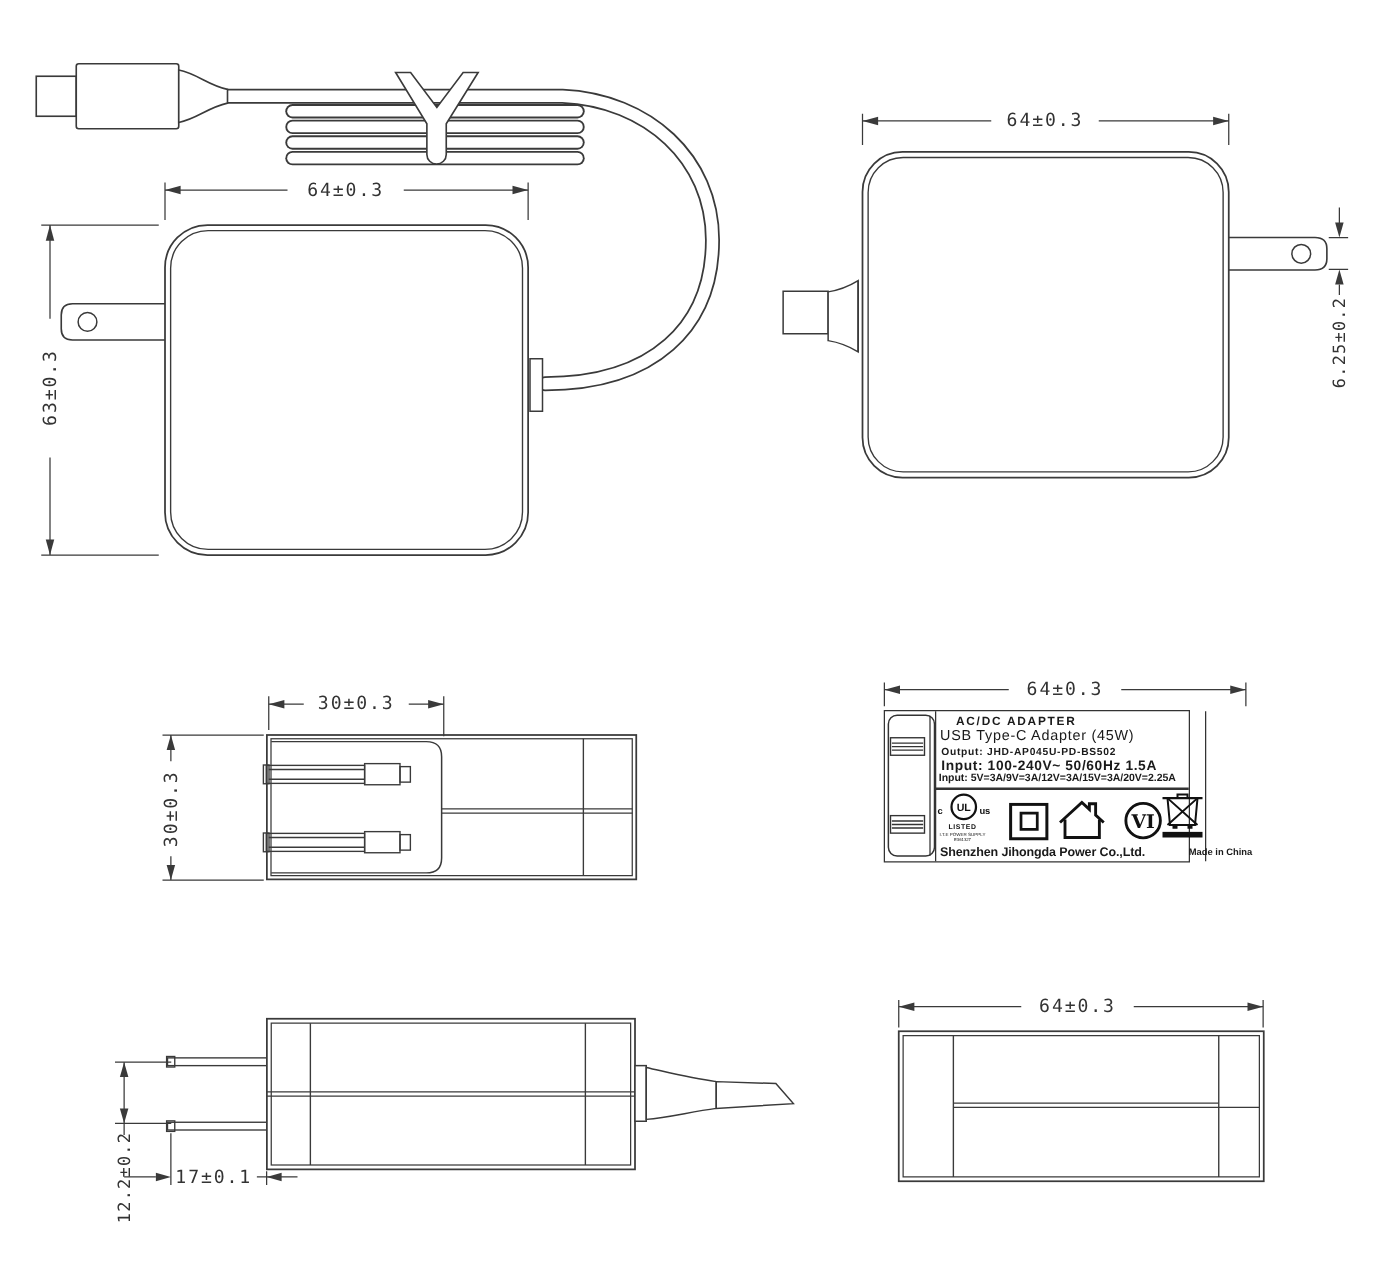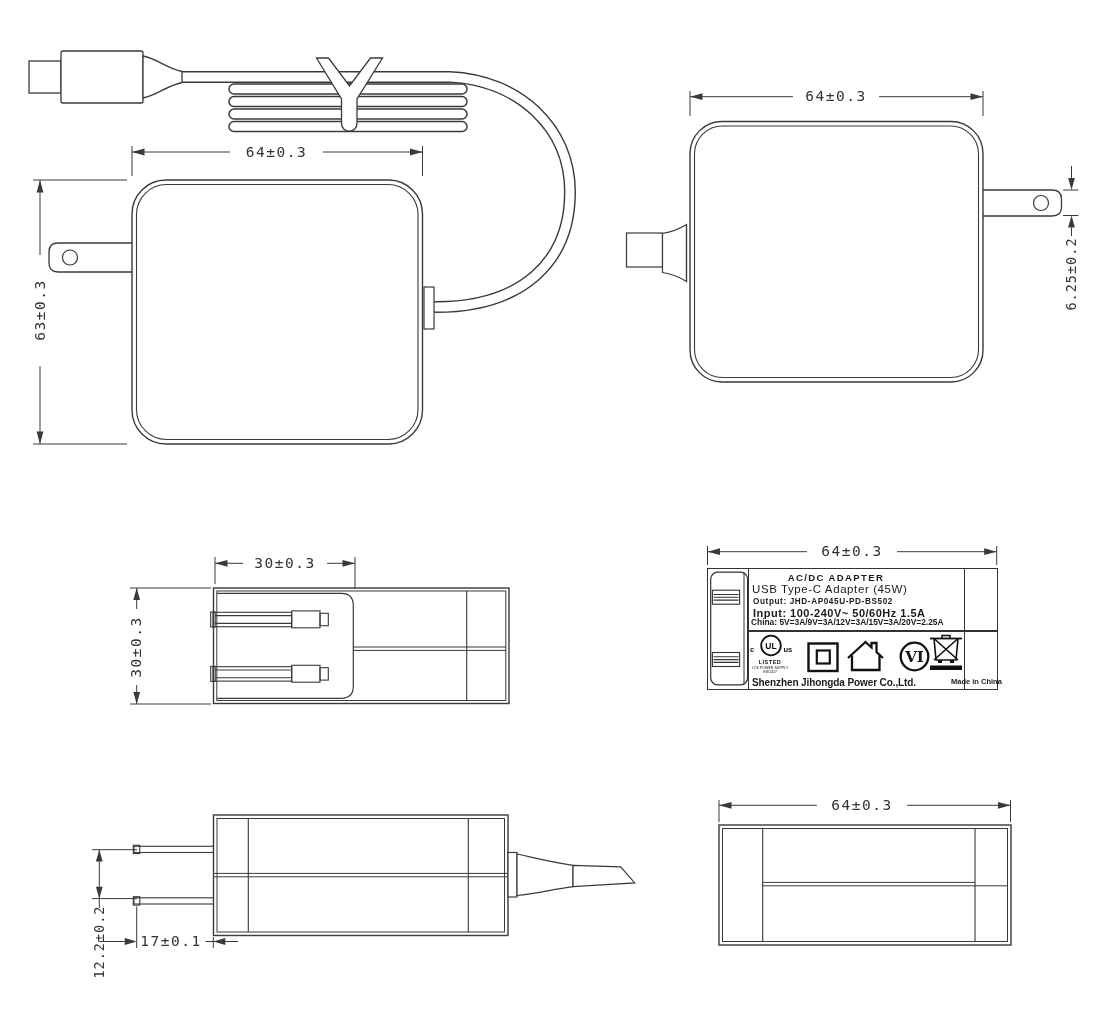--- a/index.html
+++ b/index.html
@@ -2,21 +2,21 @@
 <html><head>
 <meta charset="utf-8">
 <style>
   html,body{margin:0;padding:0;background:#ffffff;}
   #canvas{position:relative;width:1100px;height:1023px;background:#ffffff;overflow:hidden;
           font-family:"Liberation Sans",sans-serif;}
   #drawing{position:absolute;left:0;top:0;}
   .dimtxt{font-family:"DejaVu Sans Mono",monospace;font-size:14.5px;fill:#333;letter-spacing:1.5px;}
   .dimtxt.small{font-size:13.5px;letter-spacing:1px;}
   
-  #label-face{position:absolute;left:707px;top:568px;width:291px;height:122px;
+  #label-face{position:absolute;left:707px;top:568px;width:245px;height:122px;
               box-sizing:border-box;border:1.6px solid #333;background:#fff;color:#1a1a1a;}
   #label-face .vdiv{position:absolute;top:0;bottom:0;width:1.3px;background:#333;}
   #label-face .hdiv{position:absolute;height:1.3px;background:#333;}
   .lbl-line{position:absolute;white-space:nowrap;color:#1a1a1a;}
   .lbl-title{left:0;right:33px;text-align:center;top:3.2px;font-size:9.5px;font-weight:bold;letter-spacing:1.4px;}
   .lbl-product{left:44px;top:14.2px;font-size:11.5px;letter-spacing:.6px;text-align:right;}
   .lbl-model{left:45px;top:28px;font-size:8.2px;font-weight:bold;letter-spacing:.6px;}
   .lbl-input{left:45px;top:38.2px;font-size:11px;font-weight:bold;letter-spacing:.5px;}
   .lbl-output{left:43px;top:48.2px;font-size:8.4px;font-weight:bold;letter-spacing:0;}
   .lbl-mfr{left:44px;top:107.5px;font-size:10px;font-weight:bold;letter-spacing:-.1px;}
@@ -227,21 +227,21 @@
     </g>
   </svg>
   <div class="vdiv" style="left:39.5px"></div>
   <div class="vdiv" style="left:256px"></div>
   <div class="hdiv" style="left:39.5px;right:0;top:61.3px"></div>
 
   <div class="lbl-line lbl-title">AC/DC ADAPTER</div>
   <div class="lbl-line lbl-product">USB Type-C Adapter (45W)</div>
   <div class="lbl-line lbl-model">Output: JHD-AP045U-PD-BS502</div>
   <div class="lbl-line lbl-input">Input: 100-240V~ 50/60Hz 1.5A</div>
-  <div class="lbl-line lbl-output">China: 5V=3A/9V=3A/12V=3A/15V=3A/20V=2.25A</div>
+  <div class="lbl-line lbl-output">Input: 5V=3A/9V=3A/12V=3A/15V=3A/20V=2.25A</div>
 
   <svg style="left:38px;top:64px" width="54" height="44" viewBox="0 0 54 44" fill="none" stroke="#111">
     <circle cx="25" cy="12.5" r="9.8" stroke-width="1.8"></circle>
     <text x="25" y="16" text-anchor="middle" stroke="none" fill="#111" style="font-family:'Liberation Sans',sans-serif;font-size:8.5px;font-weight:bold;">UL</text>
     <text x="4" y="18.5" stroke="none" fill="#111" style="font-size:7.5px;font-weight:bold;font-family:'Liberation Sans',sans-serif;">c</text>
     <text x="37.5" y="18.5" stroke="none" fill="#111" style="font-size:7.5px;font-weight:bold;font-family:'Liberation Sans',sans-serif;">us</text>
     <text x="24" y="30.5" text-anchor="middle" stroke="none" fill="#111" style="font-size:5.5px;font-weight:bold;letter-spacing:.5px;font-family:'Liberation Sans',sans-serif;">LISTED</text>
     <text x="24" y="36" text-anchor="middle" stroke="none" fill="#111" style="font-size:3.6px;font-family:'Liberation Sans',sans-serif;">I.T.E POWER SUPPLY</text>
     <text x="24" y="40" text-anchor="middle" stroke="none" fill="#111" style="font-size:3.4px;font-family:'Liberation Sans',sans-serif;">E361327</text>
   </svg>

